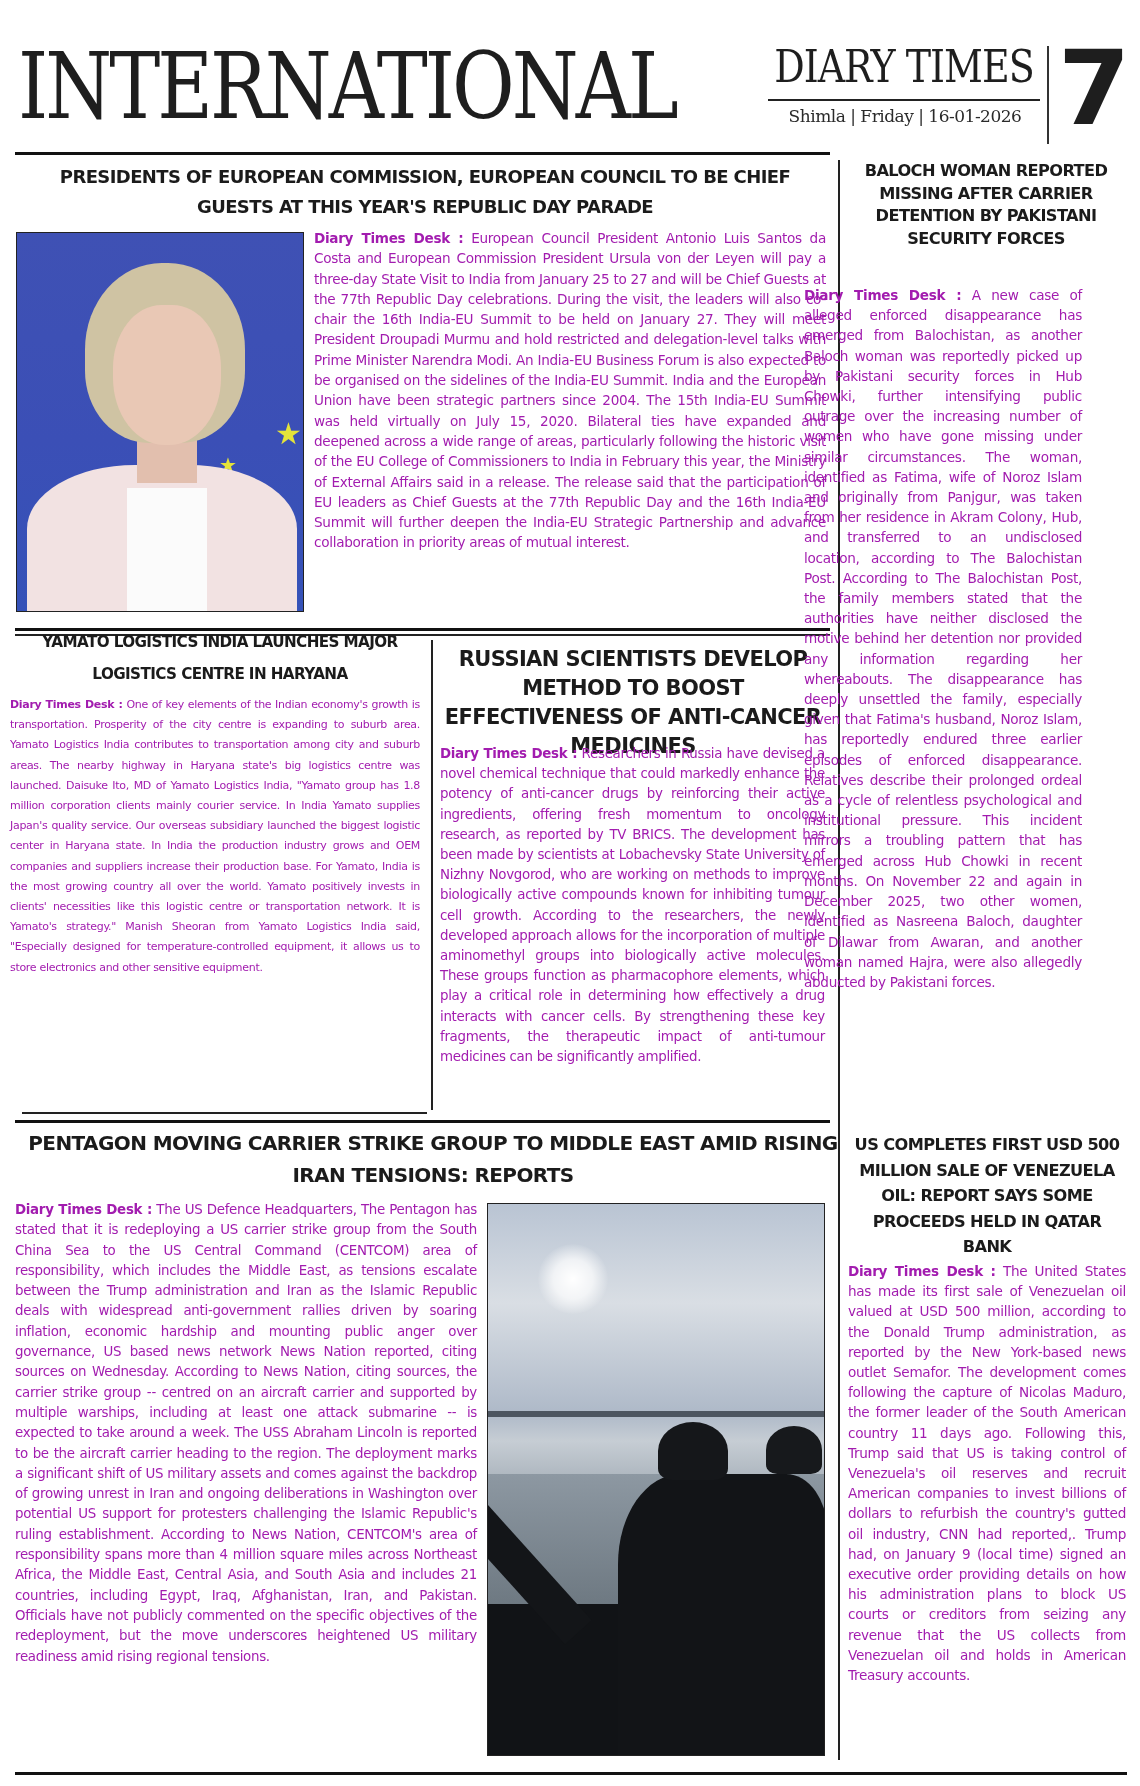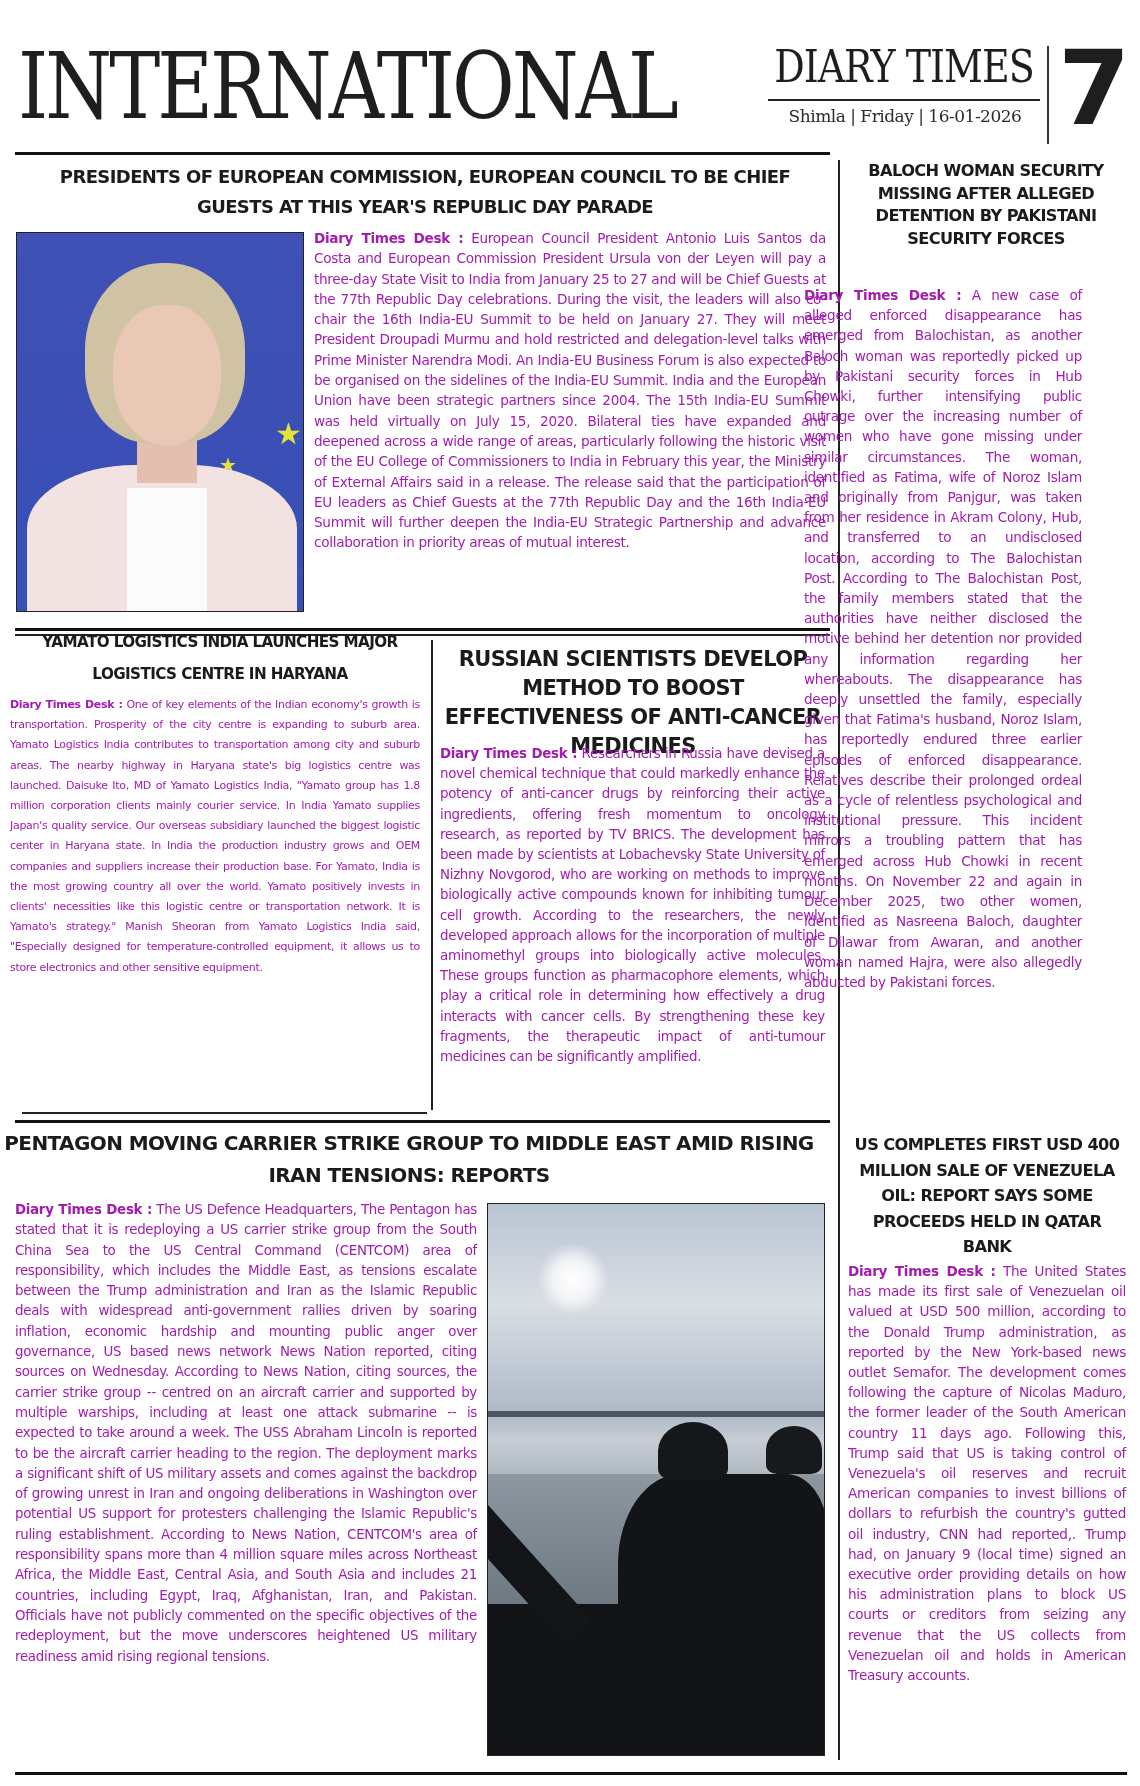--- a/index.html
+++ b/index.html
@@ -56,21 +56,21 @@
   .h-right1 { left: 848px; top: 160px; width: 276px; font-size: 16.2px; line-height: 22.5px; }
   .b-right1 { left: 804px; top: 265px; width: 278px; font-size: 13.6px; line-height: 20.2px; margin-top: 20px; }
   .h-right2 { left: 848px; top: 1132px; width: 278px; font-size: 16.2px; line-height: 25.5px; }
   .b-right2 { left: 848px; top: 1261px; width: 278px; font-size: 13.6px; line-height: 20.2px; }
 
   .h-yam { left: 18px; top: 626px; width: 404px; font-size: 15.2px; line-height: 32px; }
   .b-yam { left: 10px; top: 695px; width: 410px; font-size: 11px; line-height: 20.2px; }
   .h-rus { left: 440px; top: 645px; width: 386px; font-size: 21px; line-height: 29px; }
   .b-rus { left: 440px; top: 744px; width: 385px; font-size: 13.4px; line-height: 20.2px; }
 
-  .h-pen { left: 4px; top: 1127px; width: 810px; font-size: 20px; line-height: 32px; }
+  .h-pen { left: 28px; top: 1127px; width: 810px; font-size: 20px; line-height: 32px; }
   .b-pen { left: 15px; top: 1200px; width: 462px; font-size: 13.4px; line-height: 20.3px; }
   .photo-navy {
     left: 487px; top: 1203px; width: 338px; height: 553px; border: 1px solid #222; overflow: hidden;
     background: linear-gradient(180deg, #b9c4d3 0%, #d9dee4 18%, #aeb9c8 38%, #c6cdd4 43%, #9aa4ae 55%, #4a4e52 66%, #1b1e22 75%, #141619 100%);
   }
   .photo-navy .sun { position: absolute; left: 50px; top: 40px; width: 70px; height: 70px; border-radius: 50%; background: radial-gradient(circle, #ffffff 0%, rgba(255,255,255,0.7) 40%, rgba(255,255,255,0) 72%); }
   .photo-navy .bridge { position: absolute; left: 0; top: 207px; width: 100%; height: 6px; background: #4c5560; }
   .photo-navy .water { position: absolute; left: 0; top: 270px; width: 100%; height: 130px; background: linear-gradient(180deg, #8d98a2, #6e7982); }
   .photo-navy .helmet1 { position: absolute; left: 170px; top: 218px; width: 70px; height: 58px; border-radius: 50% 50% 20% 20%; background: #15171a; }
   .photo-navy .helmet2 { position: absolute; left: 278px; top: 222px; width: 56px; height: 48px; border-radius: 50% 50% 20% 20%; background: #17191c; }
@@ -108,24 +108,24 @@
 
 <h2 class="abs headline h-yam">YAMATO LOGISTICS INDIA LAUNCHES MAJOR LOGISTICS CENTRE IN HARYANA</h2>
 <p class="abs body-text b-yam"><span class="byline">Diary Times Desk :</span><span> One of key elements of the Indian economy's growth is transportation. Prosperity of the city centre is expanding to suburb area. Yamato Logistics India contributes to transportation among city and suburb areas. The nearby highway in Haryana state's big logistics centre was launched. Daisuke Ito, MD of Yamato Logistics India, "Yamato group has 1.8 million corporation clients mainly courier service. In India Yamato supplies Japan's quality service. Our overseas subsidiary launched the biggest logistic center in Haryana state. In India the production industry grows and OEM companies and suppliers increase their production base. For Yamato, India is the most growing country all over the world. Yamato positively invests in clients' necessities like this logistic centre or transportation network. It is Yamato's strategy." Manish Sheoran from Yamato Logistics India said, "Especially designed for temperature-controlled equipment, it allows us to store electronics and other sensitive equipment.</span></p>
 <div class="abs rule-thin" style="left:22px; top:1112px; width:405px;"></div>
 
 <div class="abs vrule" style="left:431px; top:640px; height:470px;"></div>
 
 <h2 class="abs headline h-rus">RUSSIAN SCIENTISTS DEVELOP METHOD TO BOOST EFFECTIVENESS OF ANTI-CANCER MEDICINES</h2>
 <p class="abs body-text b-rus"><span class="byline">Diary Times Desk :</span><span> Researchers in Russia have devised a novel chemical technique that could markedly enhance the potency of anti-cancer drugs by reinforcing their active ingredients, offering fresh momentum to oncology research, as reported by TV BRICS. The development has been made by scientists at Lobachevsky State University of Nizhny Novgorod, who are working on methods to improve biologically active compounds known for inhibiting tumour cell growth. According to the researchers, the newly developed approach allows for the incorporation of multiple aminomethyl groups into biologically active molecules. These groups function as pharmacophore elements, which play a critical role in determining how effectively a drug interacts with cancer cells. By strengthening these key fragments, the therapeutic impact of anti-tumour medicines can be significantly amplified.</span></p>
 
-<h2 class="abs headline h-right1">BALOCH WOMAN SECURITY MISSING AFTER ALLEGED DETENTION BY PAKISTANI SECURITY FORCES</h2>
+<h2 class="abs headline h-right1">BALOCH WOMAN REPORTED MISSING AFTER CARRIER DETENTION BY PAKISTANI SECURITY FORCES</h2>
 <p class="abs body-text b-right1"><span class="byline">Diary Times Desk :</span><span>  A new case of alleged enforced disappearance has emerged from Balochistan, as another Baloch woman was reportedly picked up by Pakistani security forces in Hub Chowki, further intensifying public outrage over the increasing number of women who have gone missing under similar circumstances. The woman, identified as Fatima, wife of Noroz Islam and originally from Panjgur, was taken from her residence in Akram Colony, Hub, and transferred to an undisclosed location, according to The Balochistan Post. According to The Balochistan Post, the family members stated that the authorities have neither disclosed the motive behind her detention nor provided any information regarding her whereabouts. The disappearance has deeply unsettled the family, especially given that Fatima's husband, Noroz Islam, has reportedly endured three earlier episodes of enforced disappearance. Relatives describe their prolonged ordeal as a cycle of relentless psychological and institutional pressure. This incident mirrors a troubling pattern that has emerged across Hub Chowki in recent months. On November 22 and again in December 2025, two other women, identified as Nasreena Baloch, daughter of Dilawar from Awaran, and another woman named Hajra, were also allegedly abducted by Pakistani forces.</span></p>
 
-<h2 class="abs headline h-right2">US COMPLETES FIRST USD 400 MILLION SALE OF VENEZUELA OIL: REPORT SAYS SOME PROCEEDS HELD IN QATAR BANK</h2>
+<h2 class="abs headline h-right2">US COMPLETES FIRST USD 500 MILLION SALE OF VENEZUELA OIL: REPORT SAYS SOME PROCEEDS HELD IN QATAR BANK</h2>
 <p class="abs body-text b-right2"><span class="byline">Diary Times Desk :</span><span>  The United States has made its first sale of Venezuelan oil valued at USD 500 million, according to the Donald Trump administration, as reported by the New York-based news outlet Semafor. The development comes following the capture of Nicolas Maduro, the former leader of the South American country 11 days ago. Following this, Trump said that US is taking control of Venezuela's oil reserves and recruit American companies to invest billions of dollars to refurbish the country's gutted oil industry, CNN had reported,. Trump had, on January 9 (local time) signed an executive order providing details on how his administration plans to block US courts or creditors from seizing any revenue that the US collects from Venezuelan oil and holds in American Treasury accounts.</span></p>
 
 <div class="abs rule" style="left:15px; top:1120px; width:815px;"></div>
 <h1 class="abs headline h-pen">PENTAGON MOVING CARRIER STRIKE GROUP TO MIDDLE EAST AMID RISING IRAN TENSIONS: REPORTS</h1>
 <p class="abs body-text b-pen"><span class="byline">Diary Times Desk :</span><span>  The US Defence Headquarters, The Pentagon has stated that it is redeploying a US carrier strike group from the South China Sea to the US Central Command (CENTCOM) area of responsibility, which includes the Middle East, as tensions escalate between the Trump administration and Iran as the Islamic Republic deals with widespread anti-government rallies driven by soaring inflation, economic hardship and mounting public anger over governance, US based news network News Nation reported, citing sources on Wednesday. According to News Nation, citing sources, the carrier strike group -- centred on an aircraft carrier and supported by multiple warships, including at least one attack submarine -- is expected to take around a week. The USS Abraham Lincoln is reported to be the aircraft carrier heading to the region. The deployment marks a significant shift of US military assets and comes against the backdrop of growing unrest in Iran and ongoing deliberations in Washington over potential US support for protesters challenging the Islamic Republic's ruling establishment. According to News Nation, CENTCOM's area of responsibility spans more than 4 million square miles across Northeast Africa, the Middle East, Central Asia, and South Asia and includes 21 countries, including Egypt, Iraq, Afghanistan, Iran, and Pakistan. Officials have not publicly commented on the specific objectives of the redeployment, but the move underscores heightened US military readiness amid rising regional tensions.</span></p>
 <div class="abs photo-navy" title="Silhouetted US Navy sailors manning a gun beneath a bridge">
   <div class="sun"></div>
   <div class="bridge"></div>
   <div class="water"></div>
   <div class="base"></div>

